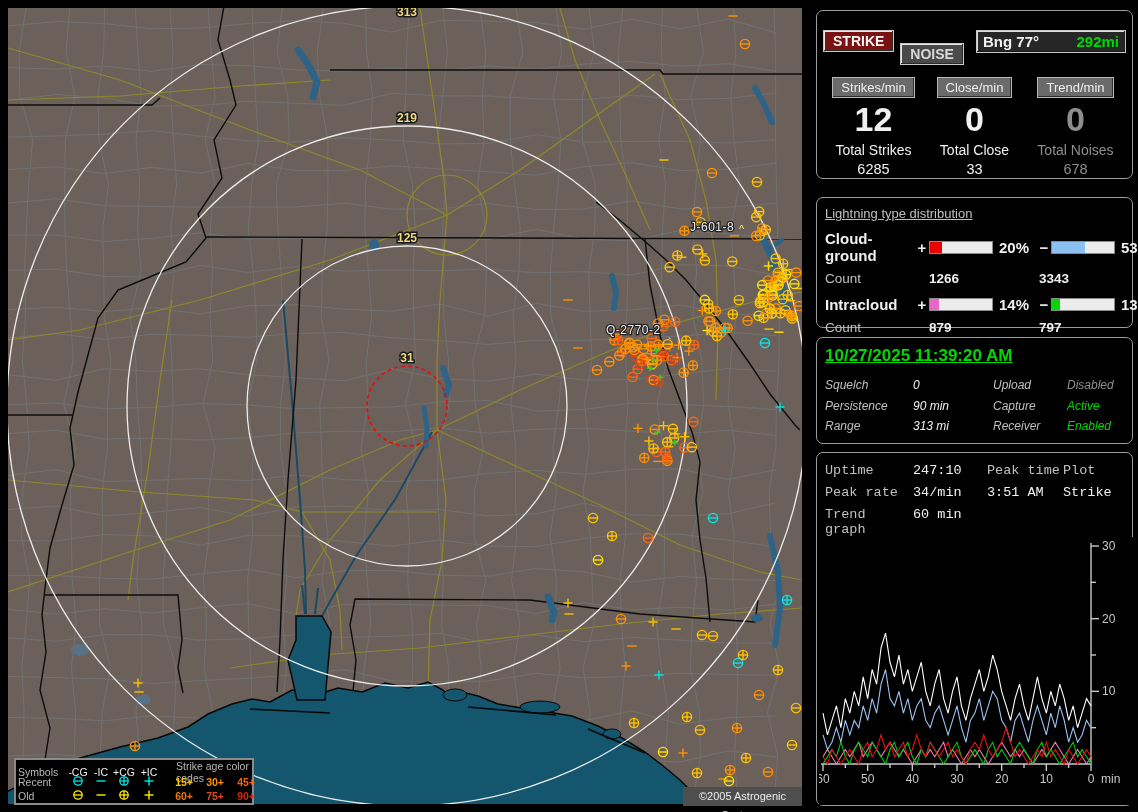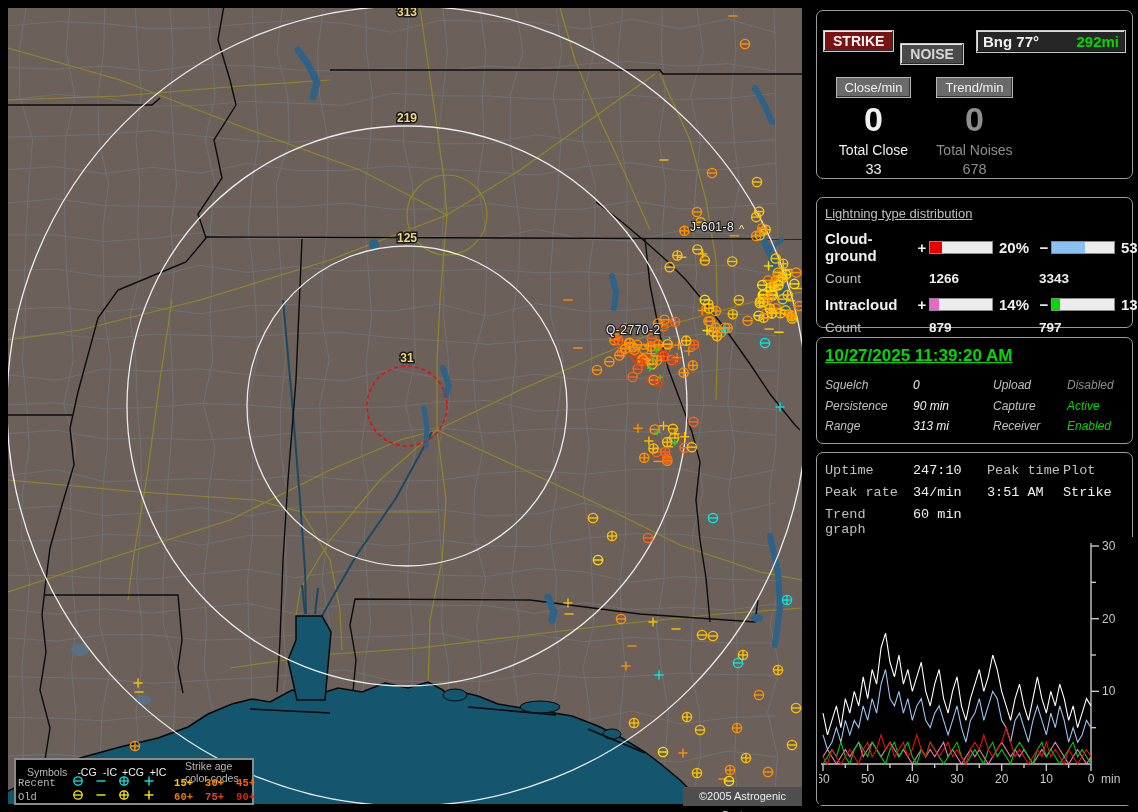--- a/index.html
+++ b/index.html
@@ -5,23 +5,23 @@
   html,body{margin:0;padding:0;background:#000;}
   #stage{position:relative;width:1138px;height:812px;background:#000;overflow:hidden;
          font-family:"Liberation Sans","DejaVu Sans",sans-serif;}
   
   #map{position:absolute;left:8px;top:8px;width:794px;height:796px;display:block;background:#6c615a;}
   #copyright{position:absolute;left:683px;top:787px;width:119px;height:19px;background:#4e4e4e;
              color:#ececec;font-size:11px;line-height:19px;text-align:center;}
   
   #legendbox{position:absolute;left:14px;top:758px;width:240px;height:47px;background:#000;
              border:2px solid #8a8a8a;box-sizing:border-box;color:#b8b8b8;font-size:10.5px;}
-  .leg-head{display:grid;grid-template-columns:48px 24px 22px 24px 26px auto;align-items:center;height:15px;padding-left:11px;}
+  .leg-head{display:grid;grid-template-columns:48px 24px 22px 24px 26px auto;align-items:center;height:15px;padding-left:2px;}
   .leg-head .sym-h{color:#f0f0f0;text-align:center;}
-  .leg-row{display:grid;grid-template-columns:48px 24px 22px 24px 26px 31px 31px 31px;align-items:center;height:14px;padding-left:2px;font-family:Liberation Mono, monospace;}
+  .leg-row{display:grid;grid-template-columns:48px 24px 22px 24px 26px 31px 31px 31px;align-items:center;height:14px;padding-left:2px;}
   .leg-cell{text-align:center;}
   .age{font-weight:bold;text-align:right;padding-left:3px;}
   
   .pbox{position:absolute;left:816px;width:317px;background:#000;border:1px solid var(--panel-border);
         border-radius:7px;box-sizing:border-box;color:var(--value);}
   #box1{top:10px;height:169px;}
   #box2{top:197px;height:131px;}
   #box3{top:337px;height:107px;}
   #box4{top:452px;height:354px;}
   .btnrow{display:flex;align-items:center;margin:6px 6px 0 6px;}
@@ -1124,20 +1124,26 @@
     <div class="btnrow">
       <span class="btn3d btn-strike">STRIKE</span>
       <span class="btn3d btn-noise">NOISE</span>
       <span class="bng">
         <span>Bng 77°</span>
         <span class="dist">292mi</span>
       </span>
     </div>
     <div class="ratecols">
       <div>
+        <span class="ratehdr">Strikes/min</span>
+        <div class="bignum">12</div>
+        <div class="tlabel">Total Strikes</div>
+        <div class="tval">6285</div>
+      </div>
+      <div>
         <span class="ratehdr">Close/min</span>
         <div class="bignum">0</div>
         <div class="tlabel">Total Close</div>
         <div class="tval">33</div>
       </div>
       <div class="dimc">
         <span class="ratehdr">Trend/min</span>
         <div class="bignum dimc">0</div>
         <div class="tlabel dimc">Total Noises</div>
         <div class="tval dimc">678</div>

